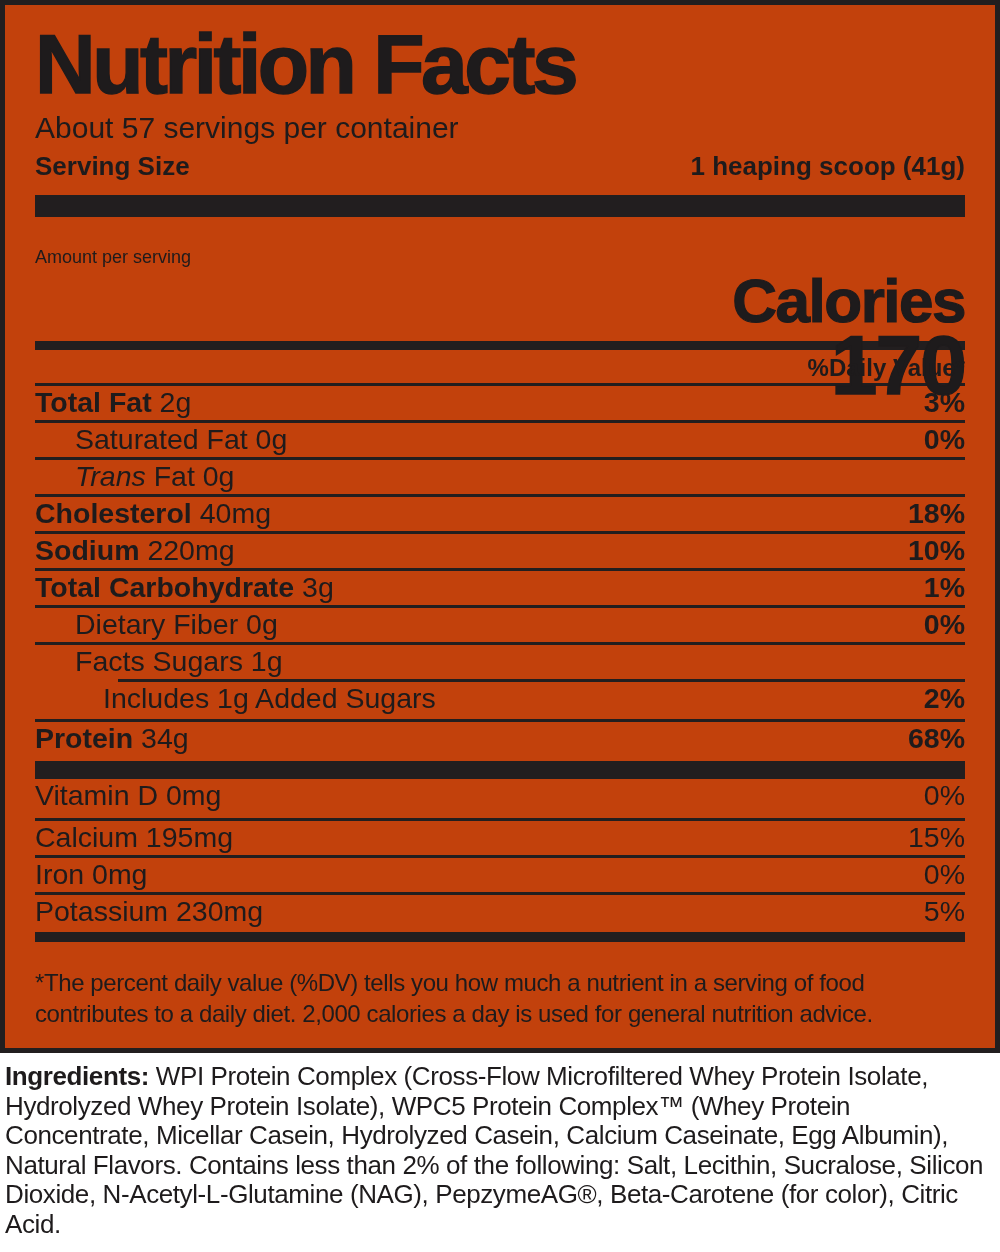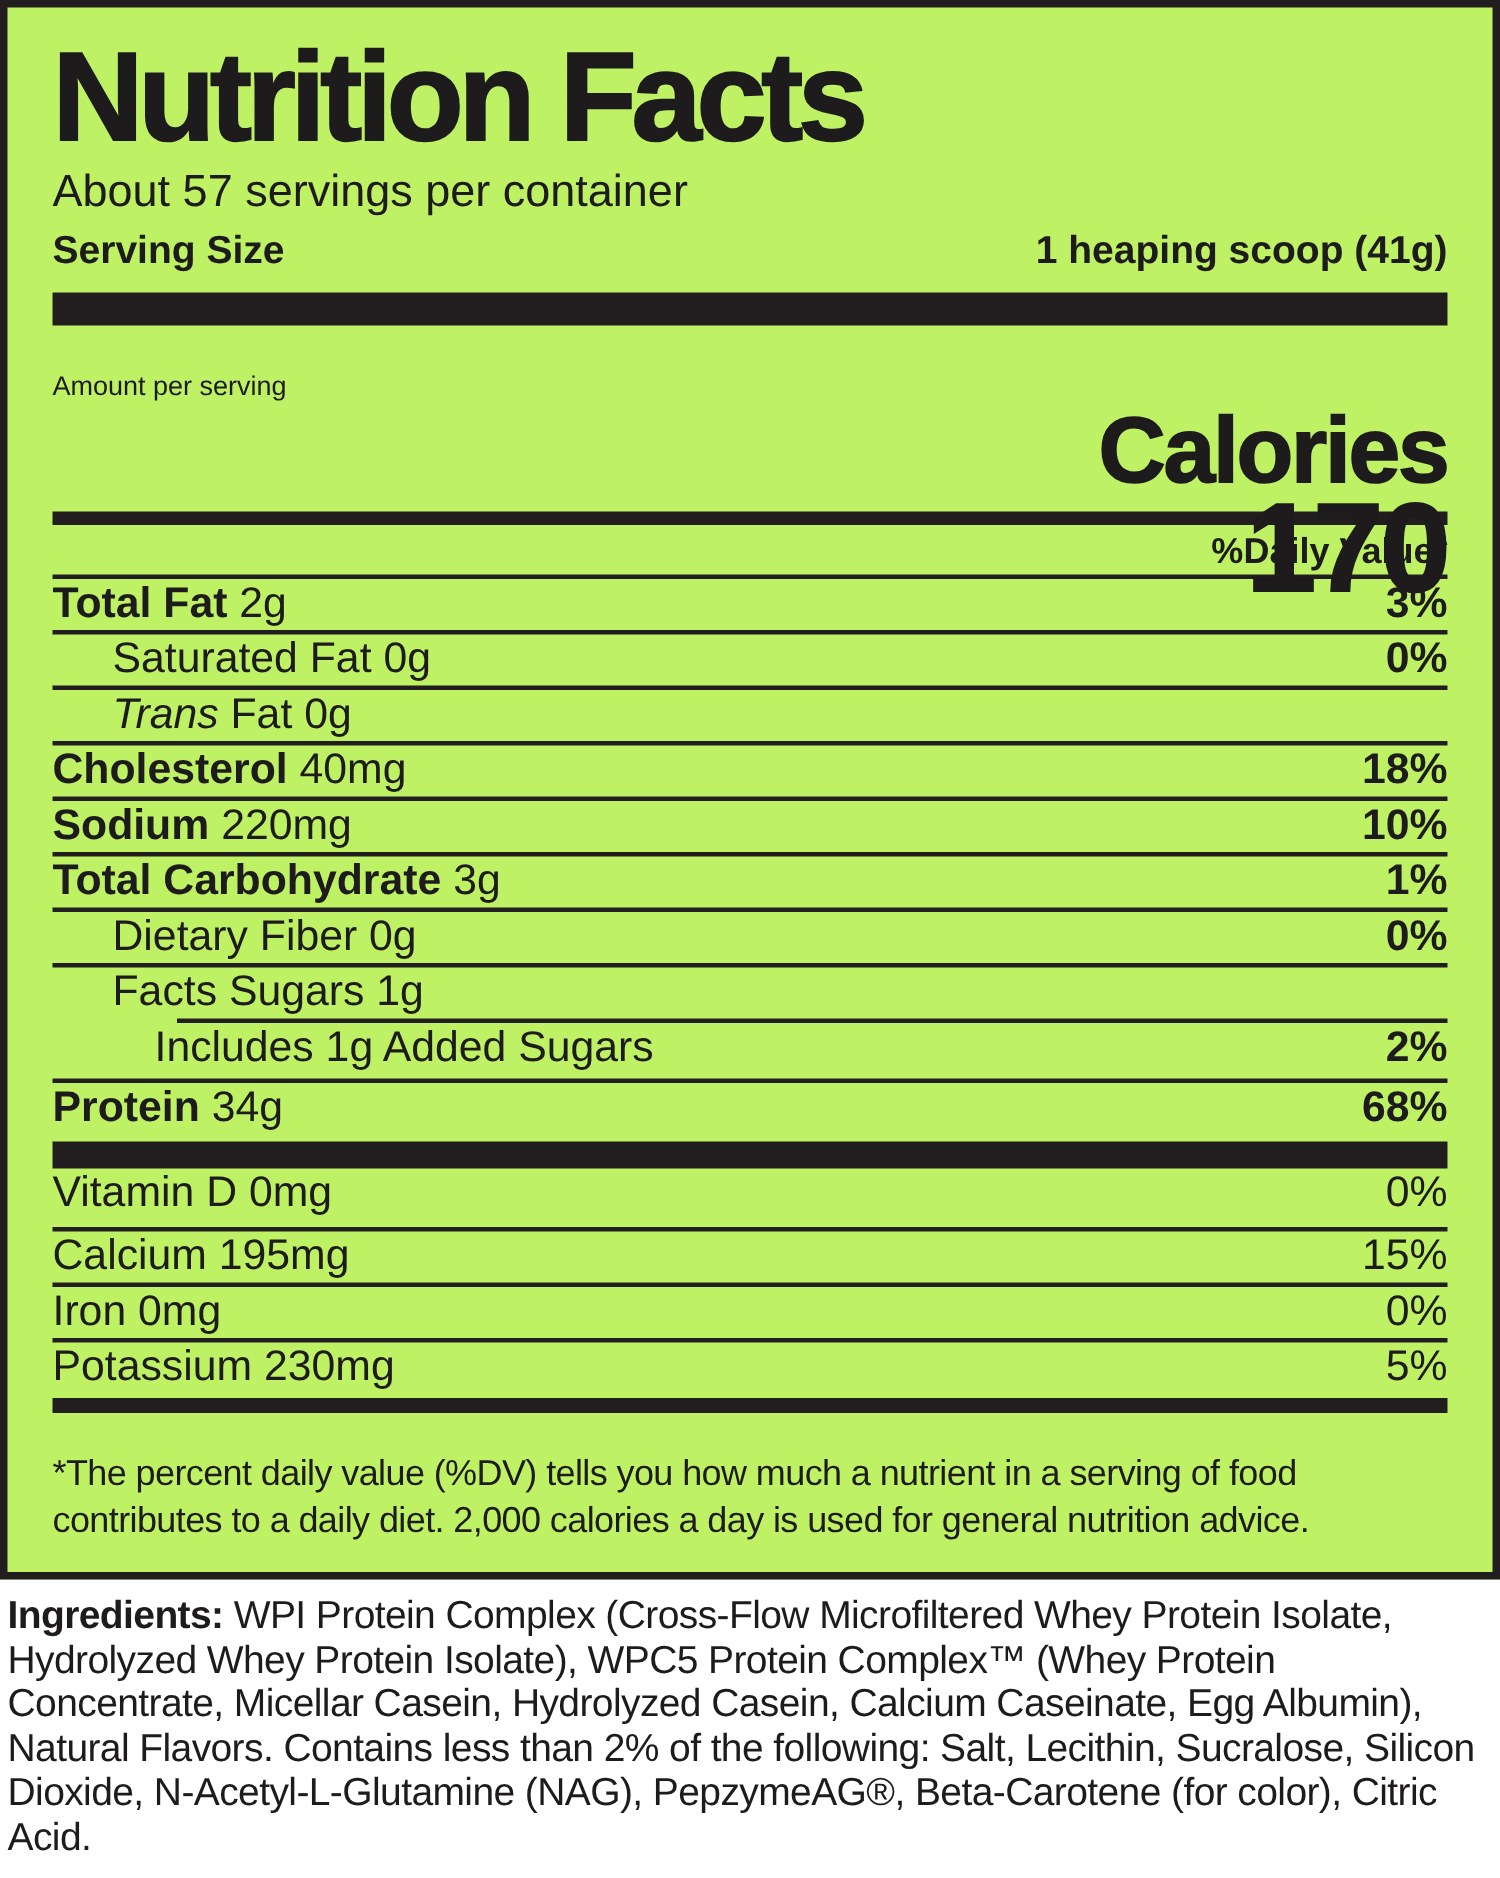--- a/index.html
+++ b/index.html
@@ -11,21 +11,21 @@
     overflow: hidden;
     position: relative;
   }
 
   
   .panel {
     width: 1000px; height: 1053px;
     border: 5px solid #221e1f;
     padding: 0 30px;
     overflow: hidden;
-    background: #bef264;
+    background: #c2410c;
   }
   .nf-title {
     margin-top: 13px;
     font-size: 84px; line-height: 92px;
     font-weight: 900; letter-spacing: -3.5px;
     -webkit-text-stroke: 1.4px #1e1b1c;
     white-space: nowrap;
   }
   .servings { font-size: 30px; line-height: 36px; font-weight: 400; }
   .serving-row {

